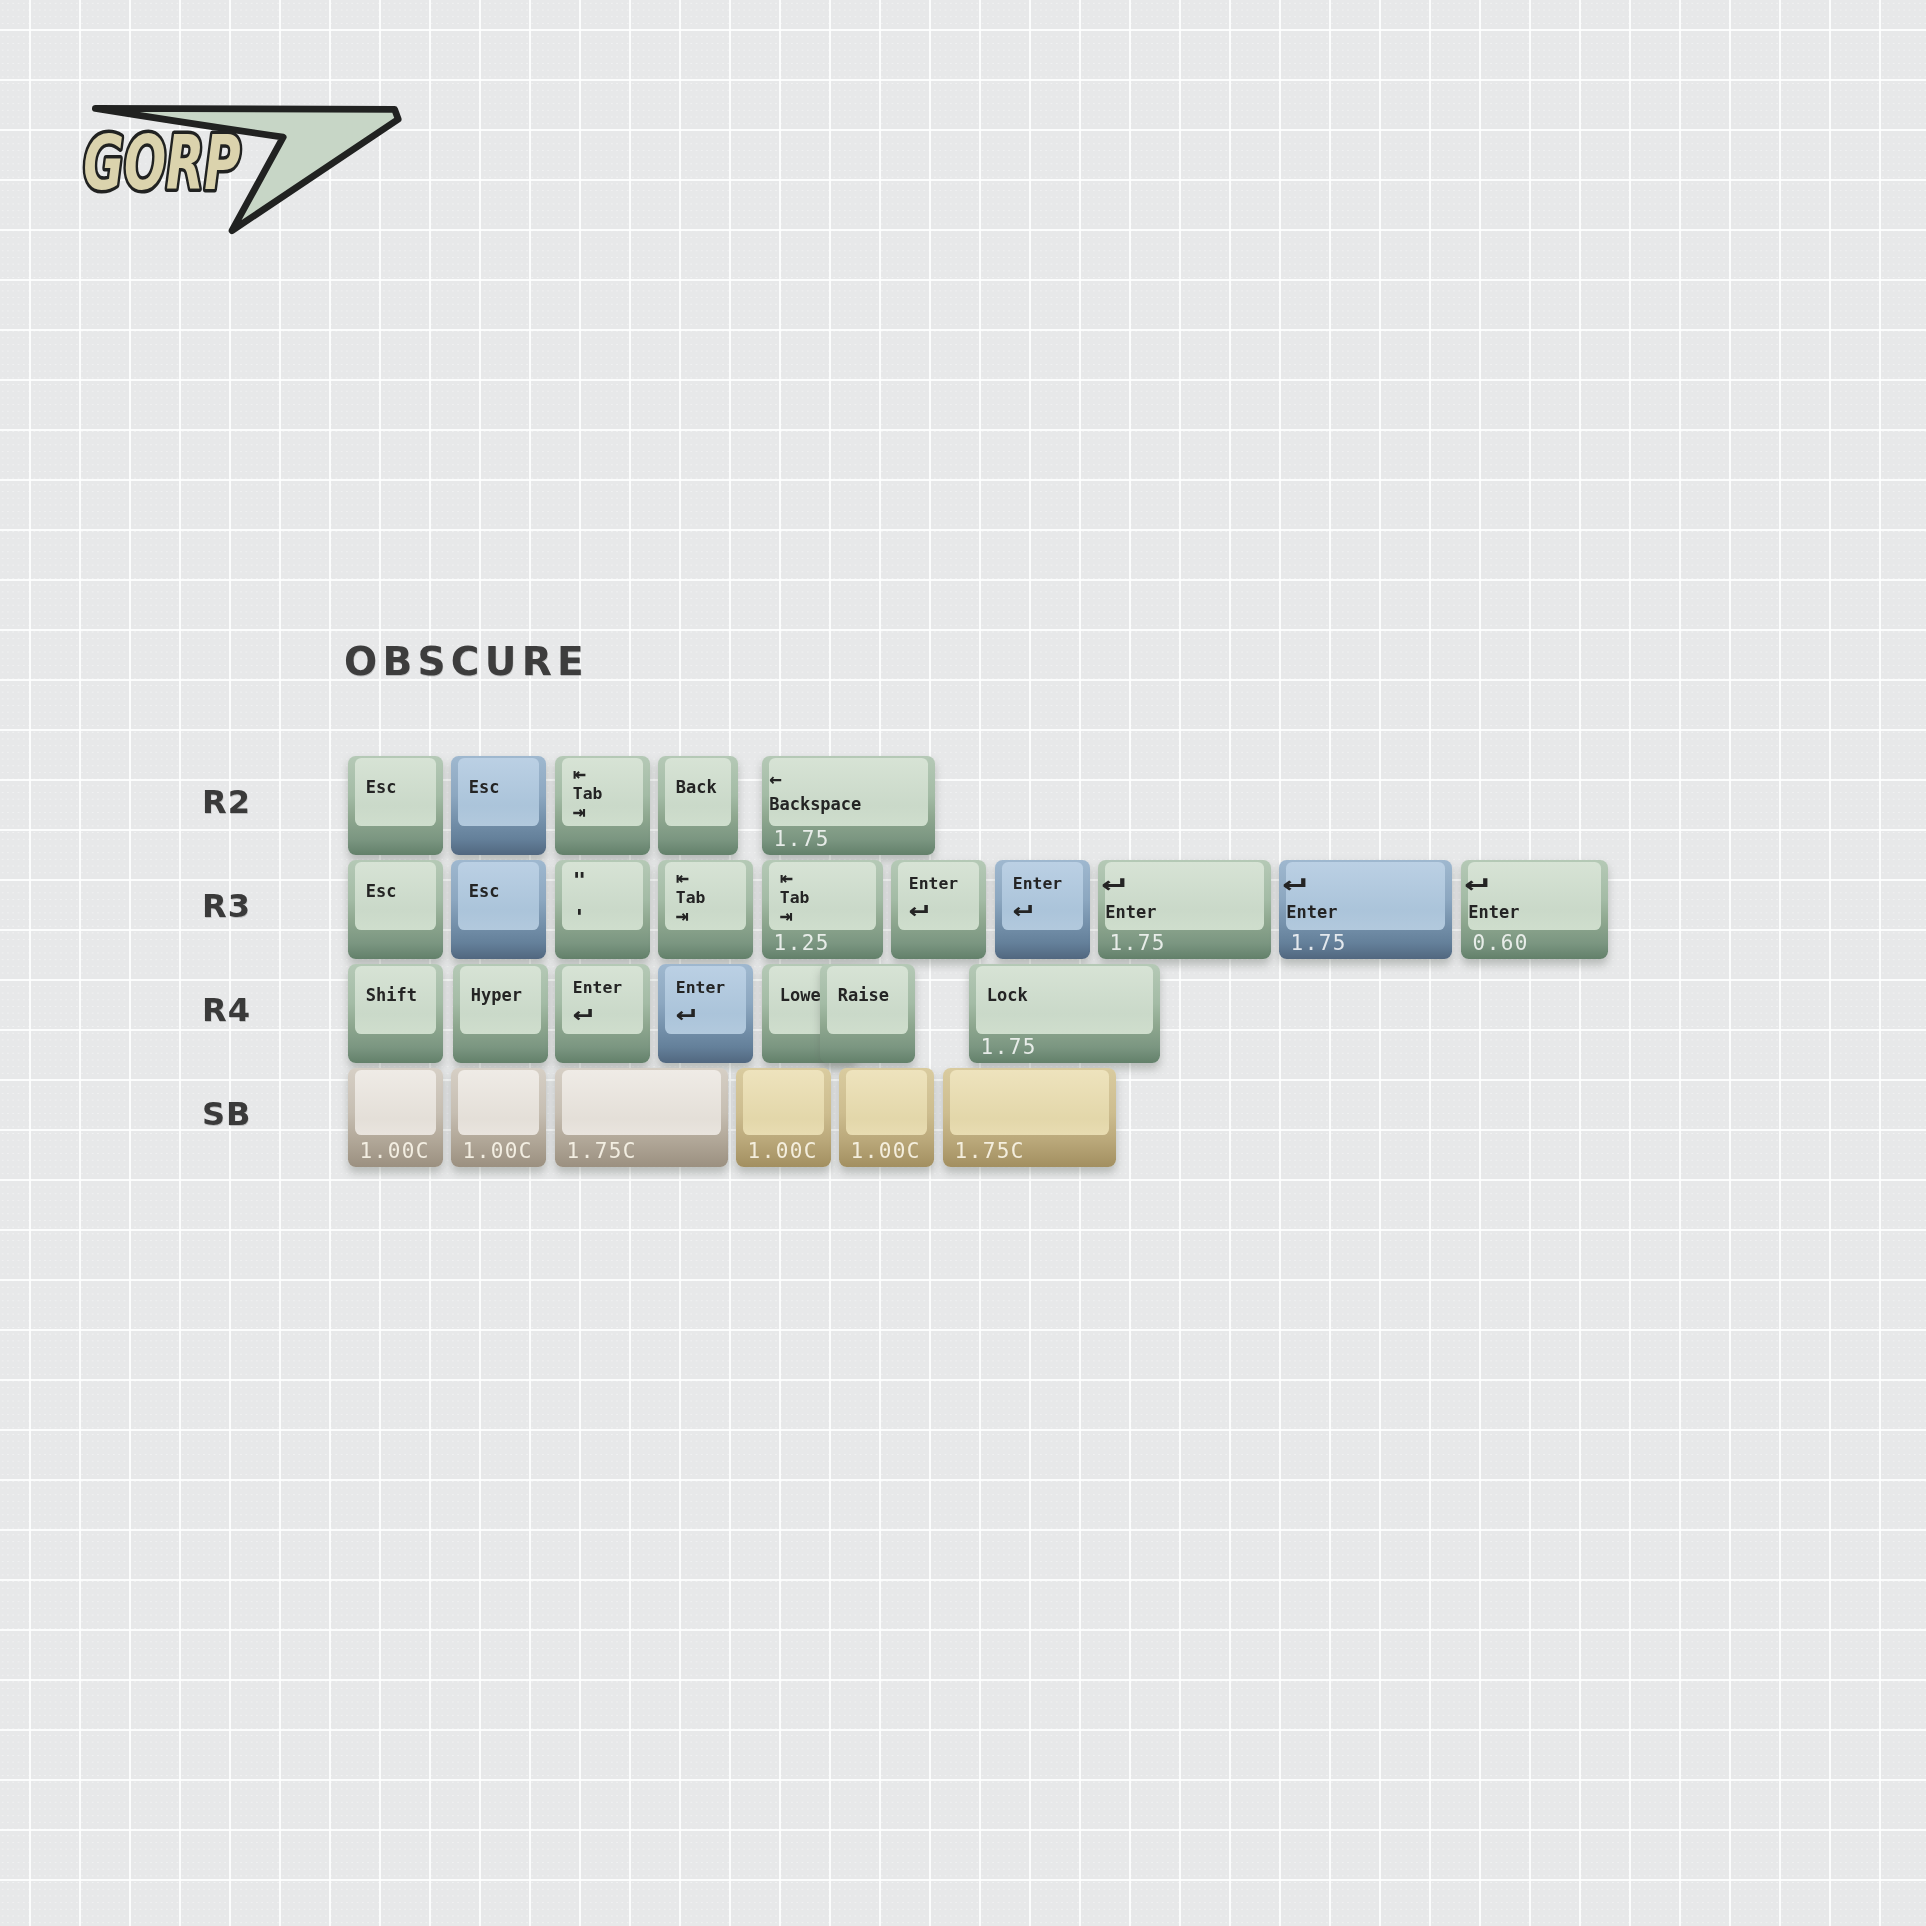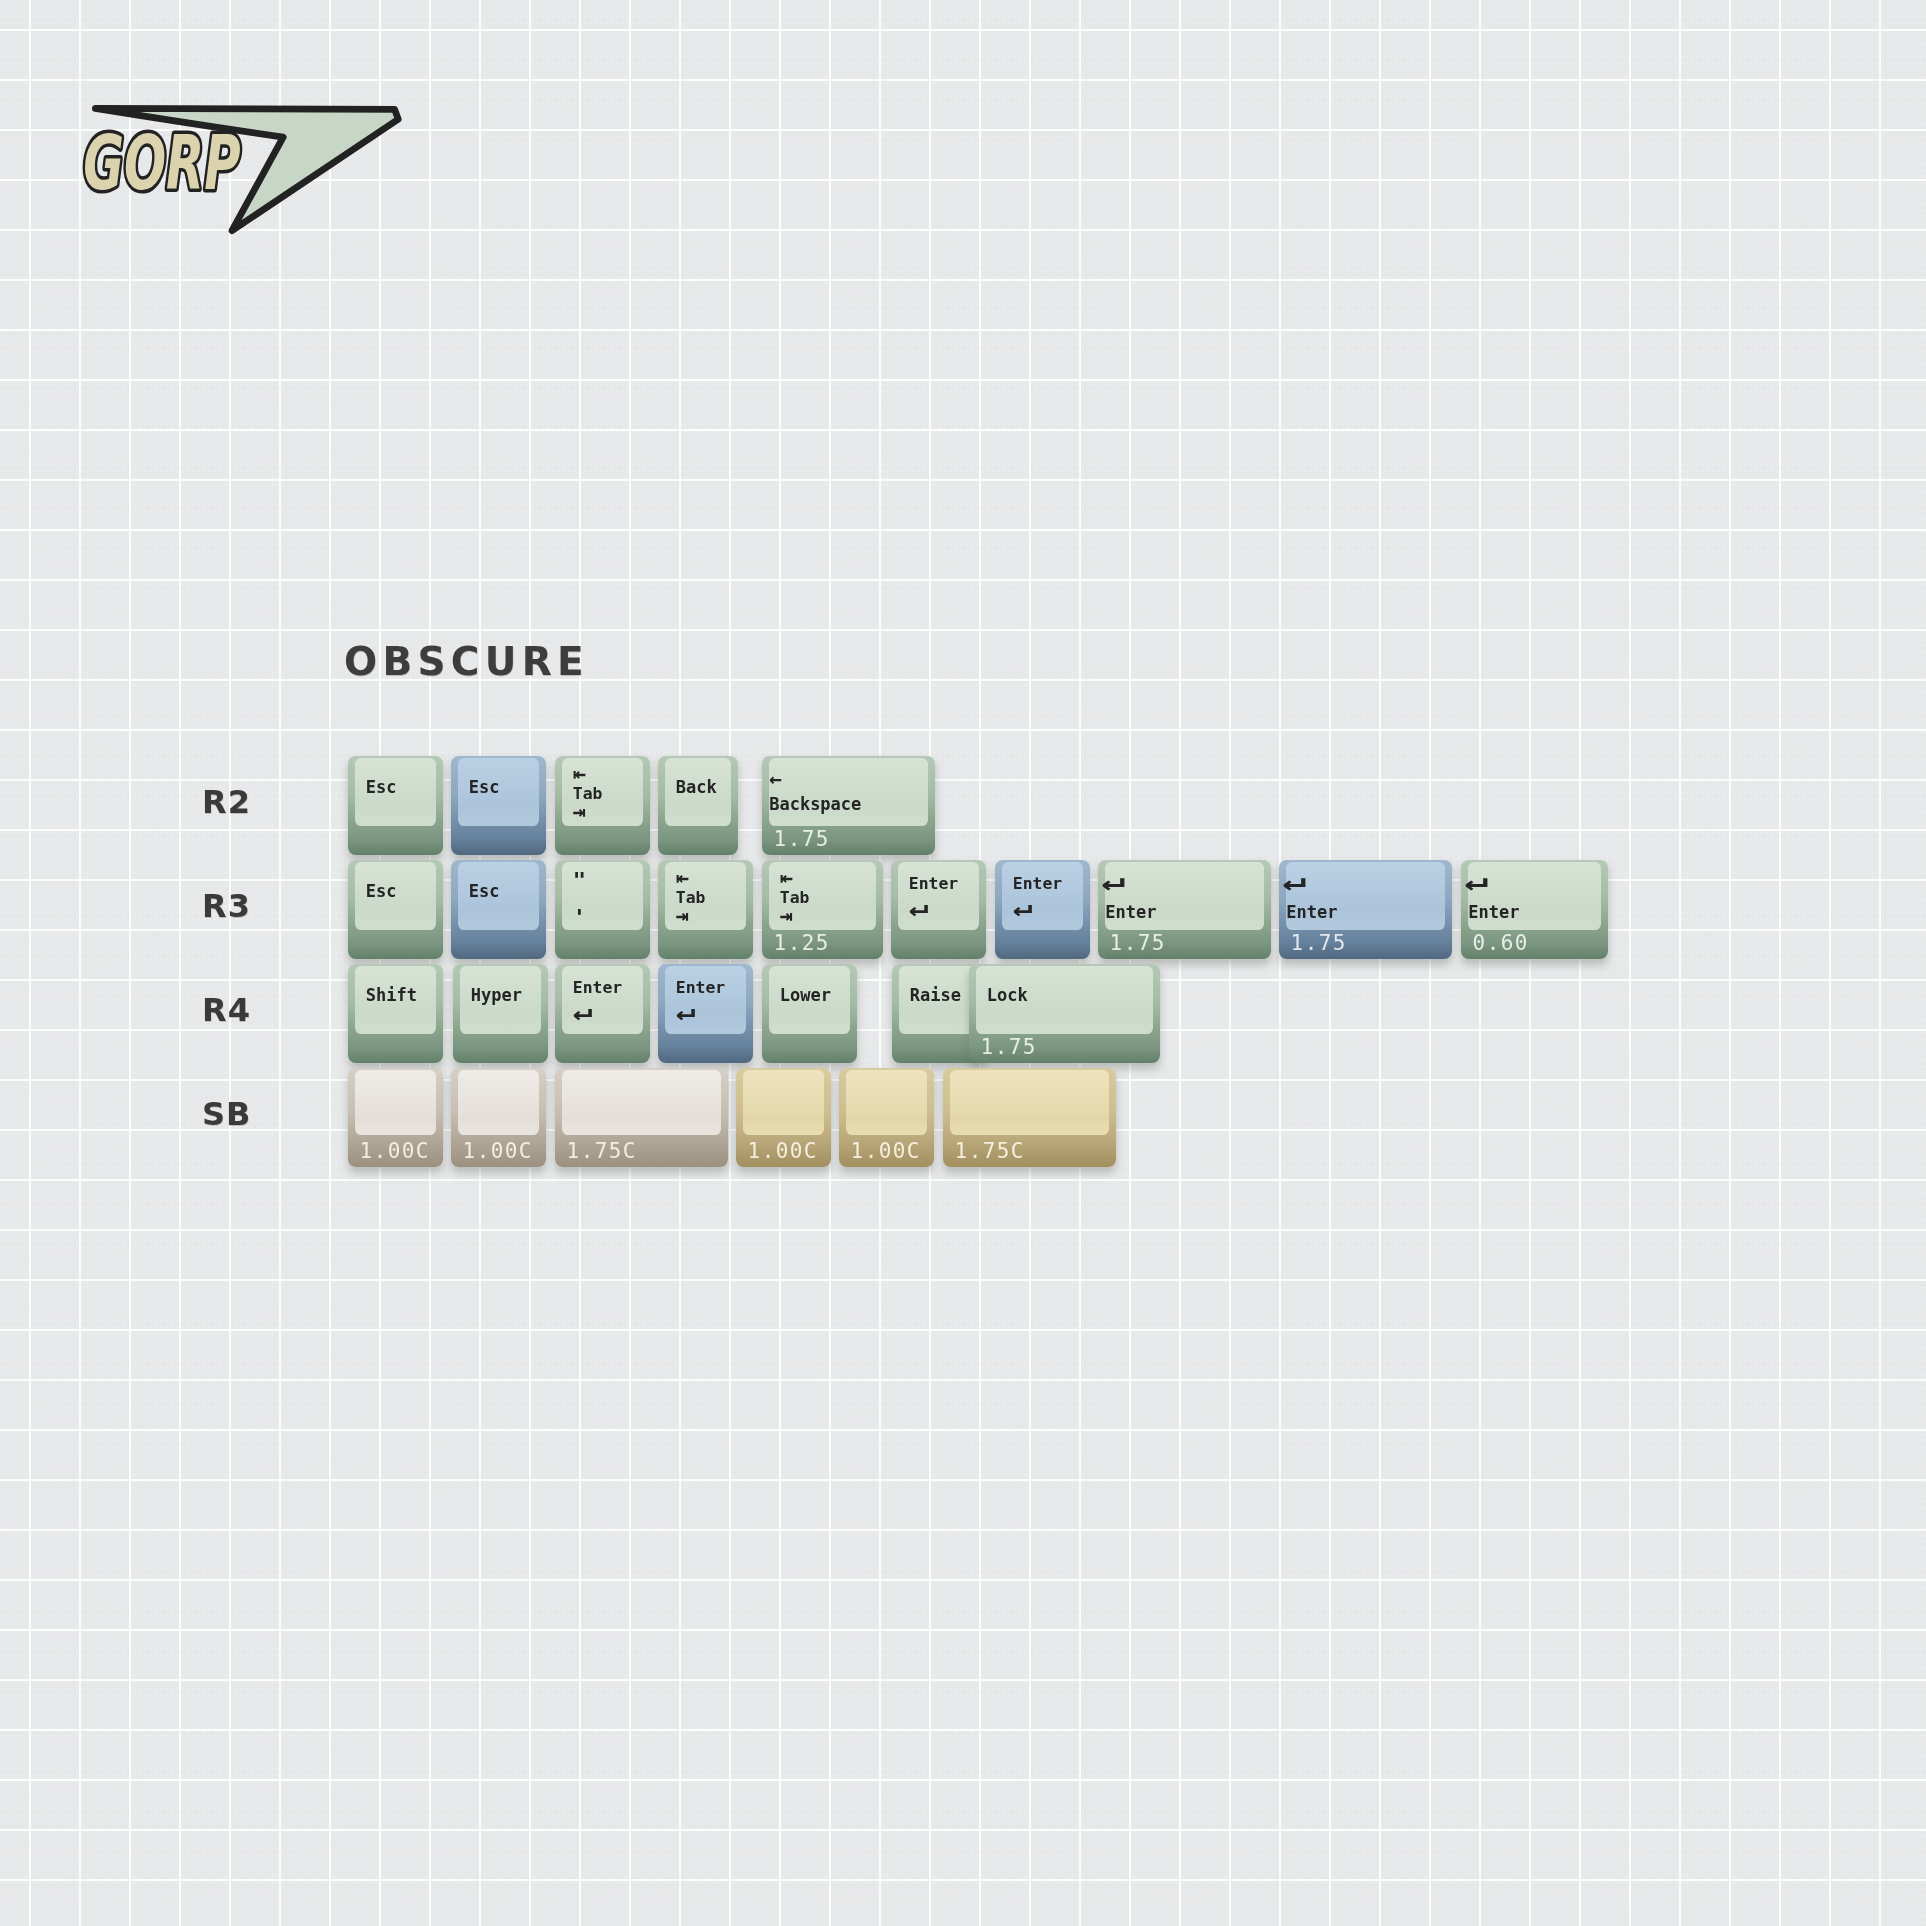--- a/index.html
+++ b/index.html
@@ -223,21 +223,21 @@
         <span class="lg">Enter</span>
         <span class="glyph-big">↵</span>
       </div>
     </div>
     <div class="key mint" style="left: 762px; top: 964px; width: 95px; height: 99px;">
       <div class="cap"></div>
       <div class="top lt-tl">
         <span class="lg">Lower</span>
       </div>
     </div>
-    <div class="key mint" style="left: 892px; top: 964px; width: 95px; height: 99px; border-radius: 13px;">
+    <div class="key mint" style="left: 820px; top: 964px; width: 95px; height: 99px; border-radius: 13px;">
       <div class="cap"></div>
       <div class="top lt-tl">
         <span class="lg">Raise</span>
       </div>
     </div>
     <div class="key mint" style="left: 969px; top: 964px; width: 191px; height: 99px;">
       <div class="cap"></div>
       <div class="top lt-tl">
         <span class="lg">Lock</span>
       </div>

